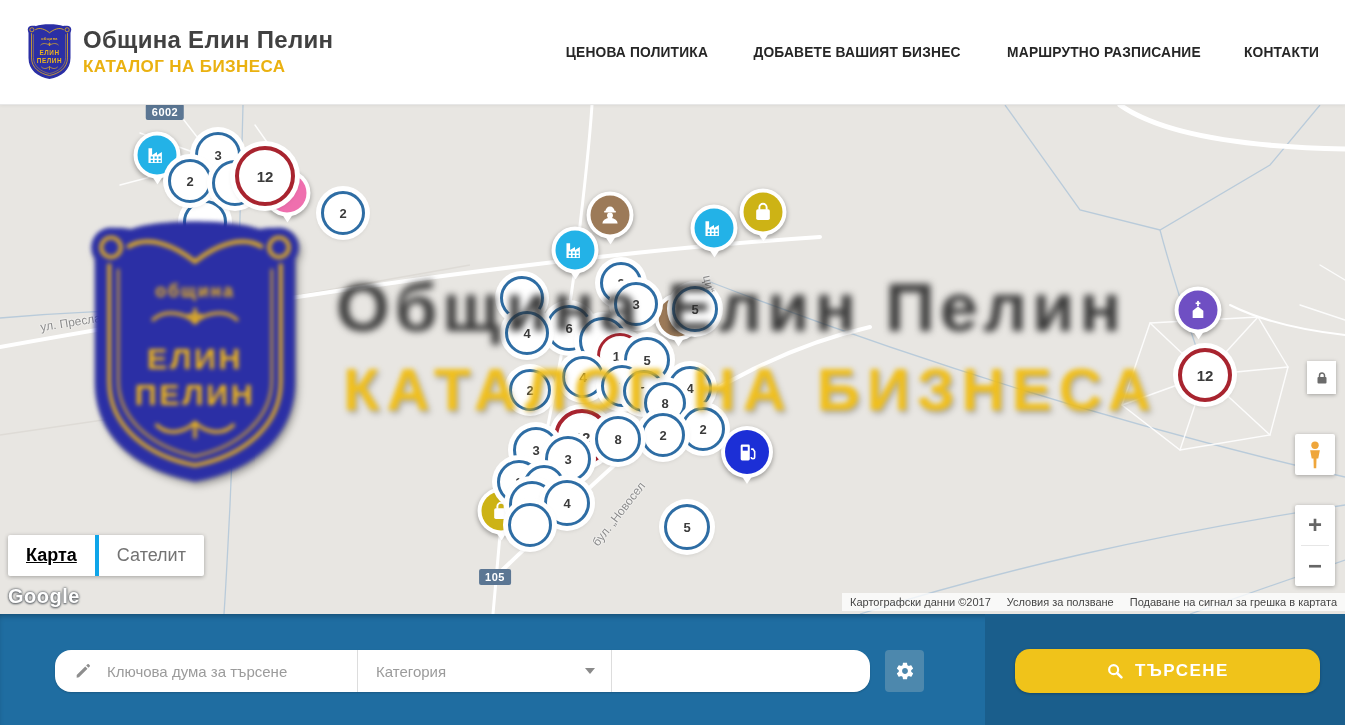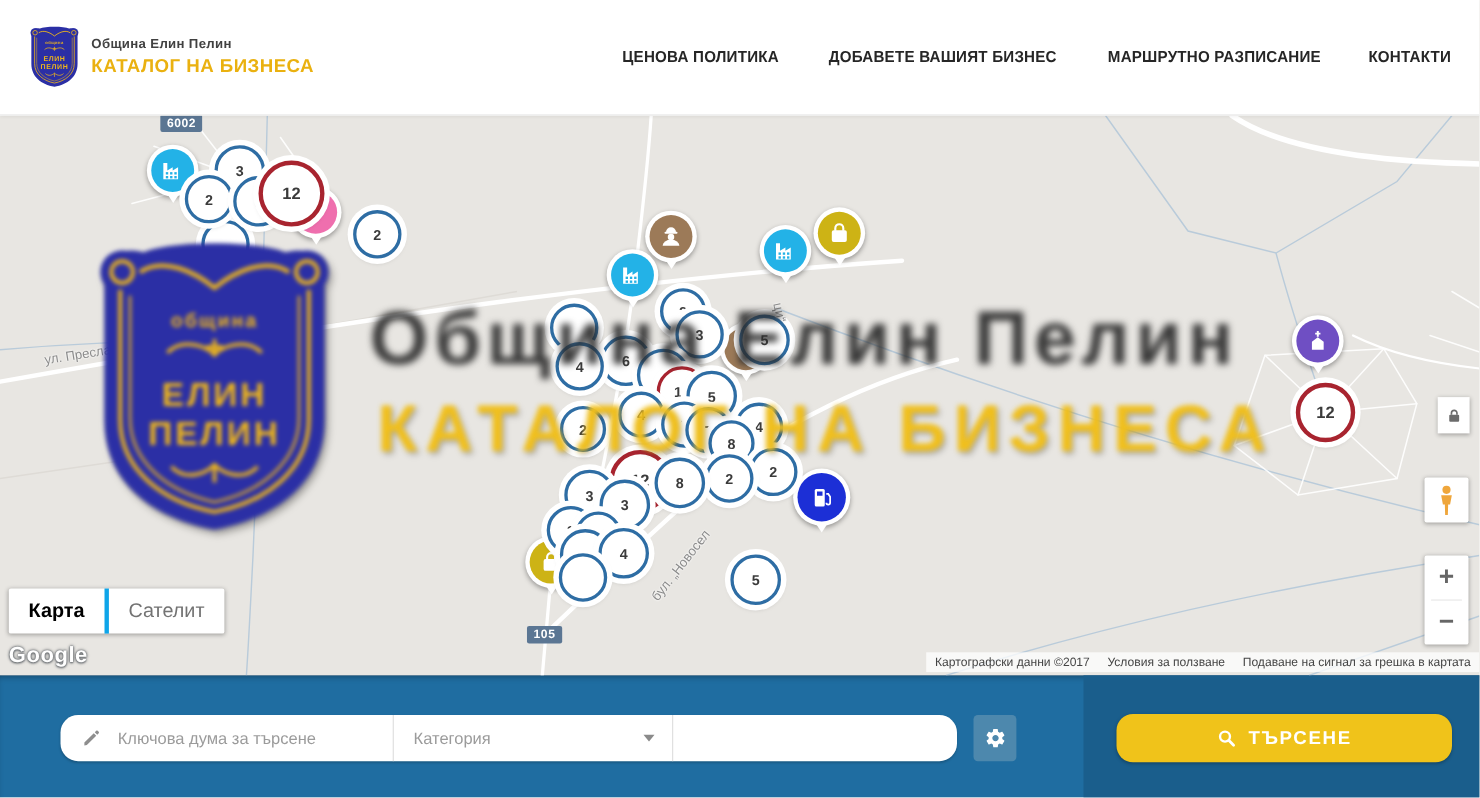--- a/index.html
+++ b/index.html
@@ -4,21 +4,21 @@
 <style>
   html,body{margin:0;padding:0;}
   body{width:1345px;height:725px;overflow:hidden;position:relative;background:#fff;
        font-family:"Liberation Sans",sans-serif;}
   
   .header{position:absolute;top:0;left:0;width:1345px;height:104px;background:#fff;
           border-bottom:1px solid #e7e7e7;box-shadow:0 1px 3px rgba(0,0,0,.05);z-index:20;}
   .logo{position:absolute;left:27px;top:23px;display:flex;align-items:center;gap:11px;cursor:pointer;}
   .logo-crest{width:45px;height:57px;}
   .logo-text{display:flex;flex-direction:column;}
-  .logo-title{font-size:12px;font-weight:bold;color:#414141;letter-spacing:.3px;}
+  .logo-title{font-size:24px;font-weight:bold;color:#414141;letter-spacing:.3px;}
   .logo-subtitle{font-size:17px;font-weight:bold;color:#eab110;letter-spacing:.4px;margin-top:3px;}
   .nav{position:absolute;right:24px;top:0;height:104px;display:flex;align-items:center;gap:36px;}
   .nav a{font-size:14.5px;font-weight:bold;color:#262626;text-decoration:none;letter-spacing:.2px;
          display:inline-block;transform:scaleX(.95);white-space:nowrap;cursor:pointer;}
   
   .map{position:absolute;top:105px;left:0;width:1345px;height:509px;background:#e8e6e2;overflow:hidden;}
   .roads{position:absolute;inset:0;z-index:1;}
   .marker-layer{position:absolute;inset:0;z-index:2;}
   .pin{position:absolute;width:47px;height:47px;border-radius:50%;background:#fff;
        transform:translate(-50%,-50%);box-shadow:0 2px 5px rgba(0,0,0,.35);cursor:pointer;}
@@ -40,21 +40,21 @@
   .wm-line1{position:absolute;left:336px;top:163px;font-size:69px;font-weight:600;
        color:rgba(44,44,44,.93);filter:blur(3.5px);white-space:nowrap;letter-spacing:5px;}
   .wm-line2{position:absolute;left:343px;top:250px;font-size:60px;font-weight:800;
        color:#f0bf1c;filter:blur(2.5px);white-space:nowrap;letter-spacing:7px;
        text-shadow:2px 3px 4px rgba(0,0,0,.3);}
   
   .map-type{position:absolute;left:8px;top:430px;height:41px;background:#fff;border-radius:2px;
        box-shadow:0 1px 4px rgba(0,0,0,.3);display:flex;z-index:6;}
   .map-type button{background:none;border:none;height:41px;padding:0 18px;font-size:18px;cursor:pointer;
        font-family:"Liberation Sans",sans-serif;}
-  .map-type .active{font-weight:bold;color:#000;}
+  .map-type .active{font-weight:bold;color:#000;text-decoration:underline;}
   .map-type .inactive{color:#737373;border-left:4px solid #0ea5e9;}
   .google-logo{position:absolute;left:8px;top:480px;font-size:20px;font-weight:bold;color:#fff;
        letter-spacing:.5px;z-index:6;cursor:pointer;
        text-shadow:0 0 2px #6b6f73,0 0 3px #6b6f73,0 1px 2px #6b6f73;}
   .attribution{position:absolute;right:0;bottom:3px;display:flex;gap:16px;z-index:6;
        background:rgba(255,255,255,.75);font-size:11px;color:#454545;padding:3px 8px;}
   .attribution span{cursor:pointer;}
   .lock-btn{position:absolute;right:9px;top:256px;width:29px;height:33px;background:#fff;
        box-shadow:0 1px 4px rgba(0,0,0,.3);display:flex;align-items:center;justify-content:center;
        z-index:6;cursor:pointer;}

